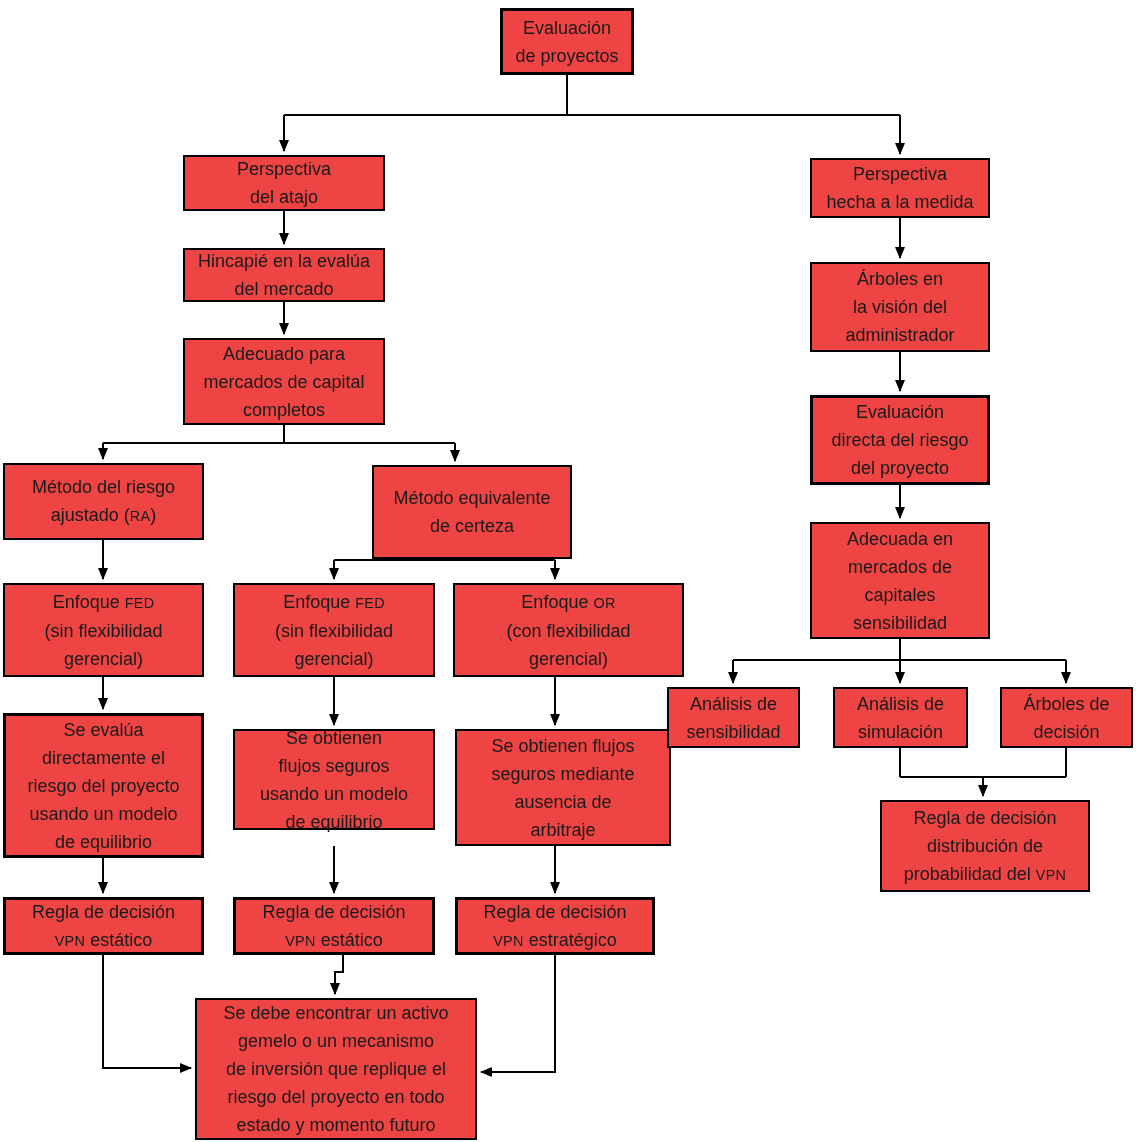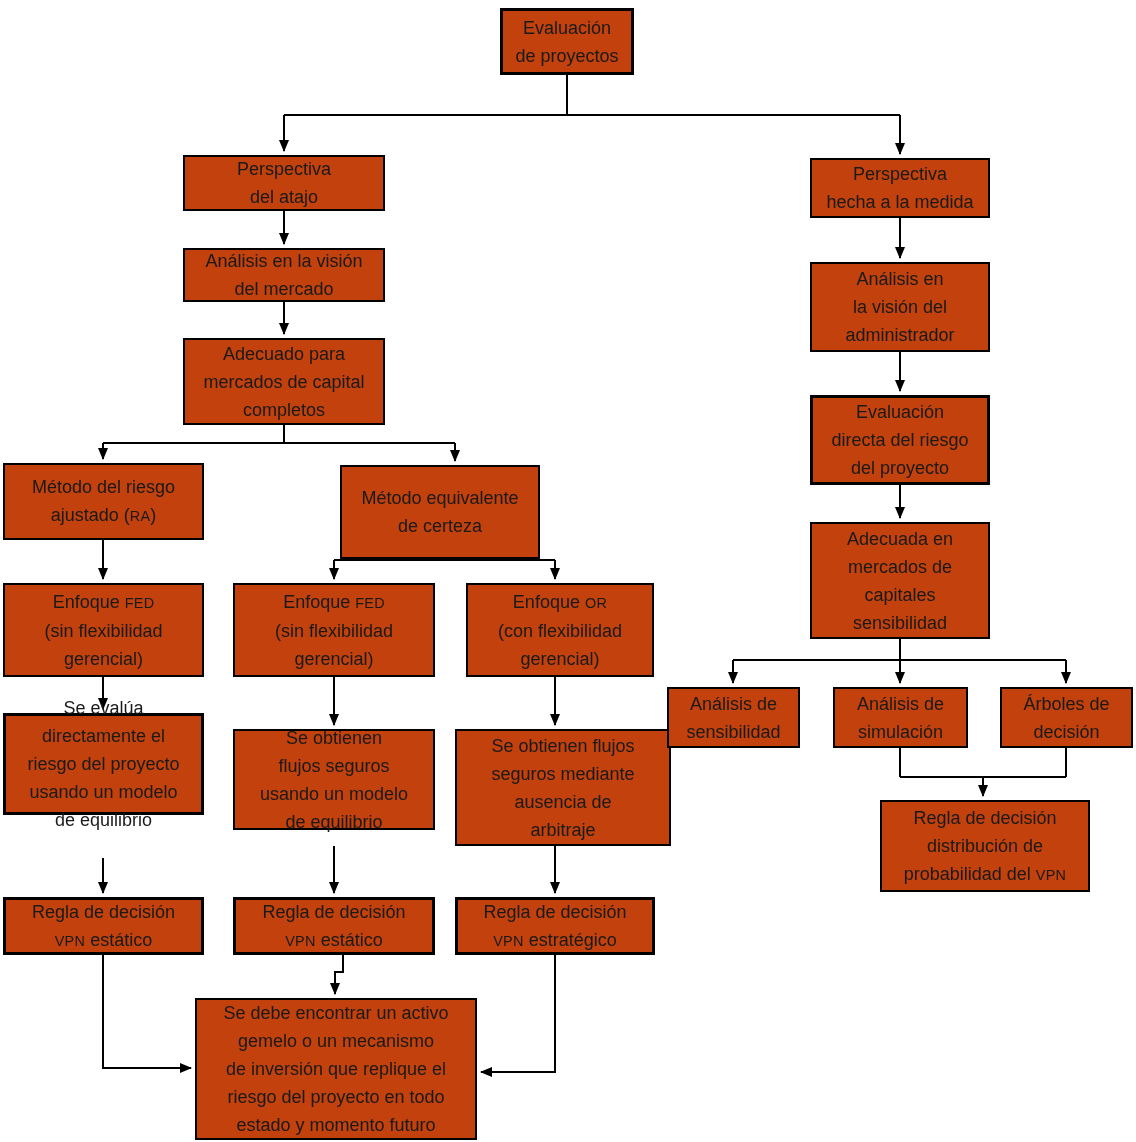--- a/index.html
+++ b/index.html
@@ -3,21 +3,21 @@
 <meta charset="utf-8">
 <style>
   html,body{margin:0;padding:0;background:#ffffff;}
   body{font-family:"Liberation Sans", sans-serif;}
   #stage{position:relative;width:1136px;height:1142px;background:#ffffff;overflow:hidden;}
   #connectors{position:absolute;left:0;top:0;pointer-events:none;}
   .node{
     position:absolute;
     box-sizing:border-box;
     border:2px solid #000;
-    background:#c2410c;
+    background:#ef4444;
     display:flex;
     align-items:center;
     justify-content:center;
     text-align:center;
     z-index:2;
   }
   .node.heavy{border-width:3px;}
   .node-label{
     display:block;
     white-space:pre-line;
@@ -77,59 +77,59 @@
     <span class="node-label">Evaluación
 de proyectos</span>
   </div>
 
   <div class="node" style="left:183px;top:155px;width:202px;height:56px">
     <span class="node-label">Perspectiva
 del atajo</span>
   </div>
 
   <div class="node" style="left:183px;top:248px;width:202px;height:54px">
-    <span class="node-label">Análisis en la visión
+    <span class="node-label">Hincapié en la evalúa
 del mercado</span>
   </div>
 
   <div class="node" style="left:3px;top:463px;width:201px;height:77px">
     <span class="node-label">Método del riesgo
 ajustado (<span class="acr">RA</span>)</span>
   </div>
 
   <div class="node" style="left:183px;top:338px;width:202px;height:87px">
     <span class="node-label">Adecuado para
 mercados de capital
 completos</span>
   </div>
 
-  <div class="node" style="left:340px;top:465px;width:200px;height:94px">
+  <div class="node" style="left:372px;top:465px;width:200px;height:94px">
     <span class="node-label">Método equivalente
 de certeza</span>
   </div>
 
   <div class="node" style="left:3px;top:583px;width:201px;height:94px">
     <span class="node-label">Enfoque <span class="acr">FED</span>
 (sin flexibilidad
 gerencial)</span>
   </div>
 
   <div class="node" style="left:233px;top:583px;width:202px;height:94px">
     <span class="node-label">Enfoque <span class="acr">FED</span>
 (sin flexibilidad
 gerencial)</span>
   </div>
 
-  <div class="node" style="left:466px;top:583px;width:188px;height:94px">
+  <div class="node" style="left:453px;top:583px;width:231px;height:94px">
     <span class="node-label">Enfoque <span class="acr">OR</span>
 (con flexibilidad
 gerencial)</span>
   </div>
 
-  <div class="node heavy" style="left:3px;top:713px;width:201px;height:102px">
+  <div class="node heavy" style="left:3px;top:713px;width:201px;height:145px">
     <span class="node-label">Se evalúa
 directamente el
 riesgo del proyecto
 usando un modelo
 de equilibrio</span>
   </div>
 
   <div class="node" style="left:233px;top:729px;width:202px;height:101px">
     <span class="node-label">Se obtienen
 flujos seguros
@@ -166,21 +166,21 @@
 riesgo del proyecto en todo
 estado y momento futuro</span>
   </div>
 
   <div class="node" style="left:810px;top:158px;width:180px;height:60px">
     <span class="node-label">Perspectiva
 hecha a la medida</span>
   </div>
 
   <div class="node" style="left:810px;top:262px;width:180px;height:90px">
-    <span class="node-label">Análisis en
+    <span class="node-label">Árboles en
 la visión del
 administrador</span>
   </div>
 
   <div class="node heavy" style="left:810px;top:395px;width:180px;height:90px">
     <span class="node-label">Evaluación
 directa del riesgo
 del proyecto</span>
   </div>
 

